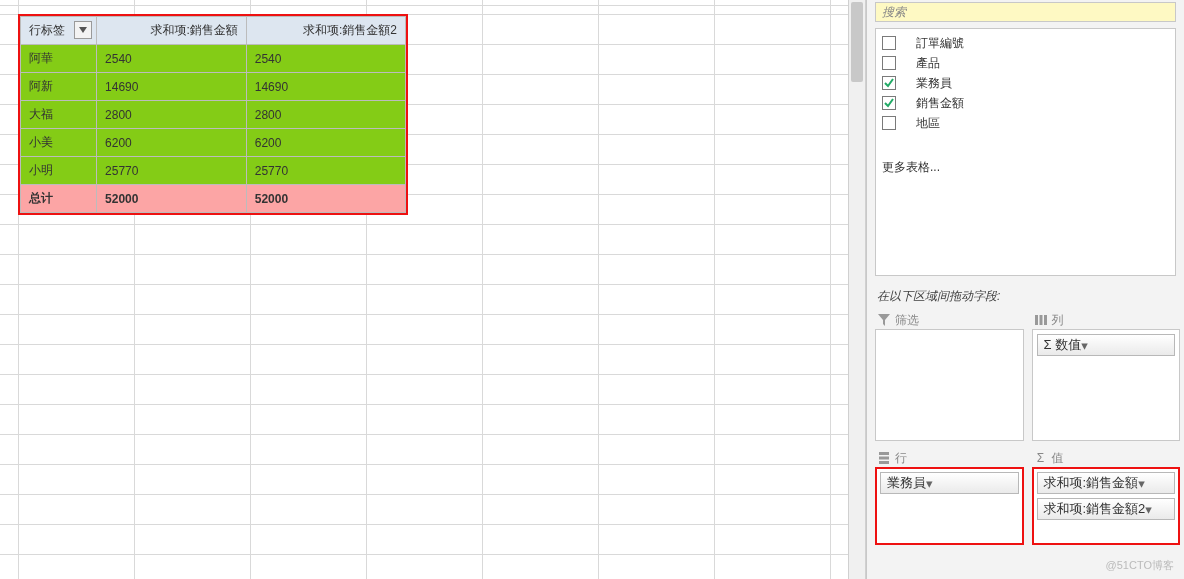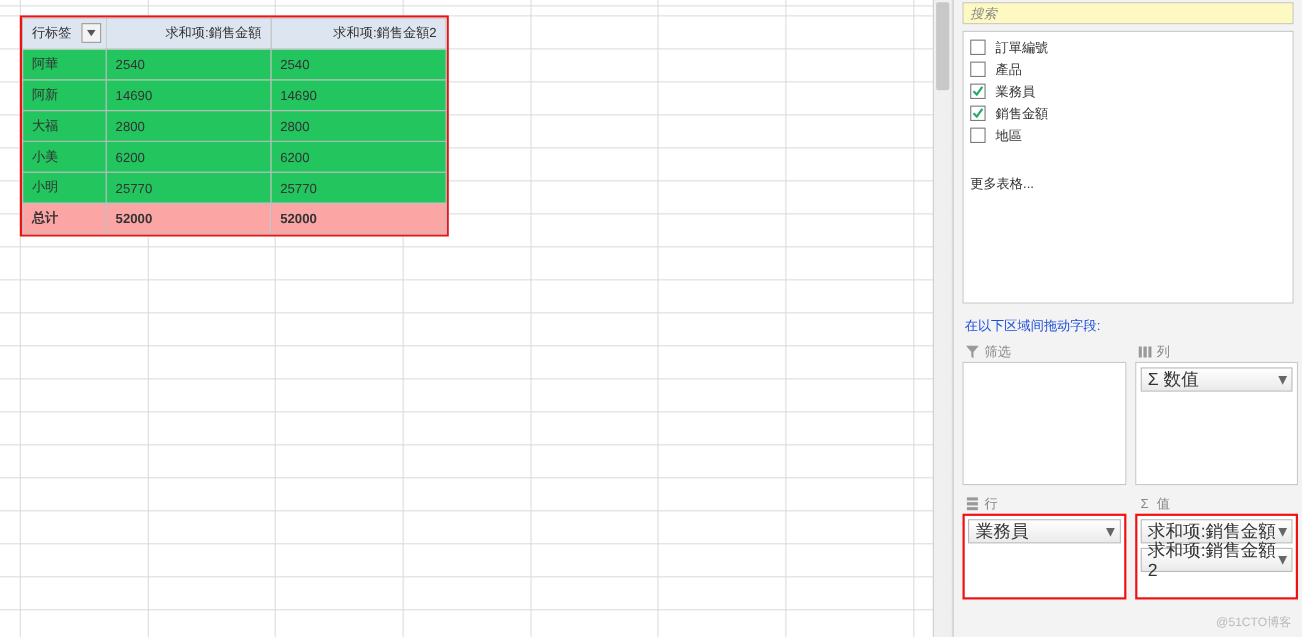--- a/index.html
+++ b/index.html
@@ -36,21 +36,21 @@
     background: #fff;
   }
   table.pivot {
     border-collapse: collapse;
     width: 100%;
   }
   .pivot th, .pivot td {
     border: 1px solid #bcbcbc;
     padding: 4px 8px;
     height: 28px;
-    background: #22c55e;
+    background: #84cc16;
   }
   .pivot thead th {
     background: #dde6f0;
     font-weight: normal;
     text-align: left;
   }
   .pivot thead th.num { text-align: right; }
   .pivot td.num { text-align: left; }
   .pivot tr.total td {
     background: #fca5a5;
@@ -112,40 +112,41 @@
     background: #fff;
     border: 1px solid #c8c8c8;
     height: 248px;
     padding: 4px 6px;
     overflow: auto;
   }
   .field-row {
     display: flex;
     align-items: center;
     height: 20px;
-    gap: 9px;
+    gap: 20px;
   }
   .chk {
     width: 14px; height: 14px;
     border: 1px solid #7a7a7a;
     background: #fff;
     display: inline-flex;
     align-items: center;
     justify-content: center;
   }
   .chk.checked svg { display: block; }
   .chk svg { display: none; width: 10px; height: 10px; }
   .more-tables {
     margin-top: 26px;
     color: #333;
   }
 
   .between {
     padding: 8px 22px 6px 10px;
-    color: #1d4ed8;
+    color: #404040;
+    font-style: italic;
   }
 
   .zones {
     display: grid;
     grid-template-columns: 1fr 1fr;
     grid-template-rows: 130px 96px;
     gap: 8px 8px;
     padding: 0 4px 8px 8px;
     flex: 1;
   }
@@ -168,27 +169,27 @@
     padding: 4px;
     overflow: auto;
   }
   .zone-body.highlight {
     border: 2px solid #e11;
     padding: 3px;
   }
   .pill {
     display: flex;
     align-items: center;
-    justify-content: space-between;
+    justify-content: flex-start;
     border: 1px solid #b8b8b8;
     background: linear-gradient(#fff,#eaeaea);
     height: 22px;
     padding: 0 4px 0 6px;
     margin-bottom: 4px;
-    font-size: 16px;
+    font-size: 13px;
   }
   .pill .caret { color: #666; }
   .zicon { width: 14px; display: flex; align-items:center; justify-content:center; }
 
   .watermark {
     position: absolute;
     right: 10px; bottom: 6px;
     color: #bbb;
     font-size: 11px;
     pointer-events: none;

